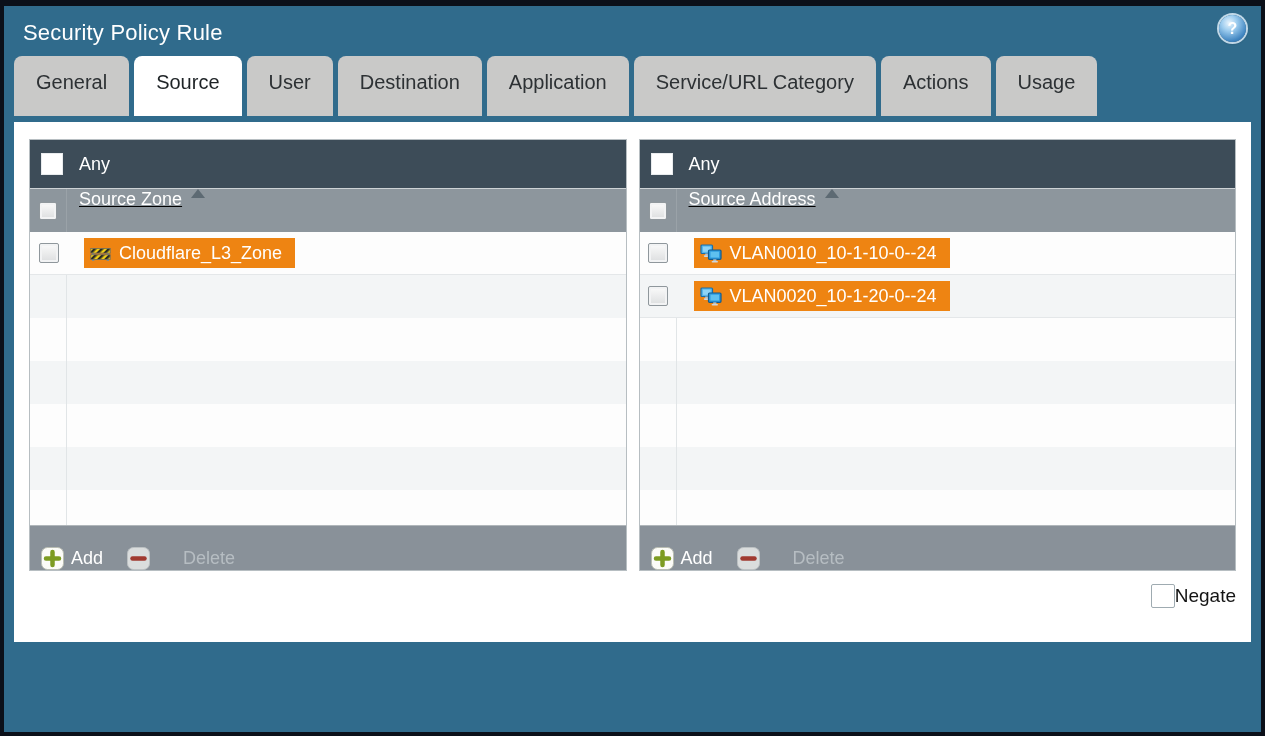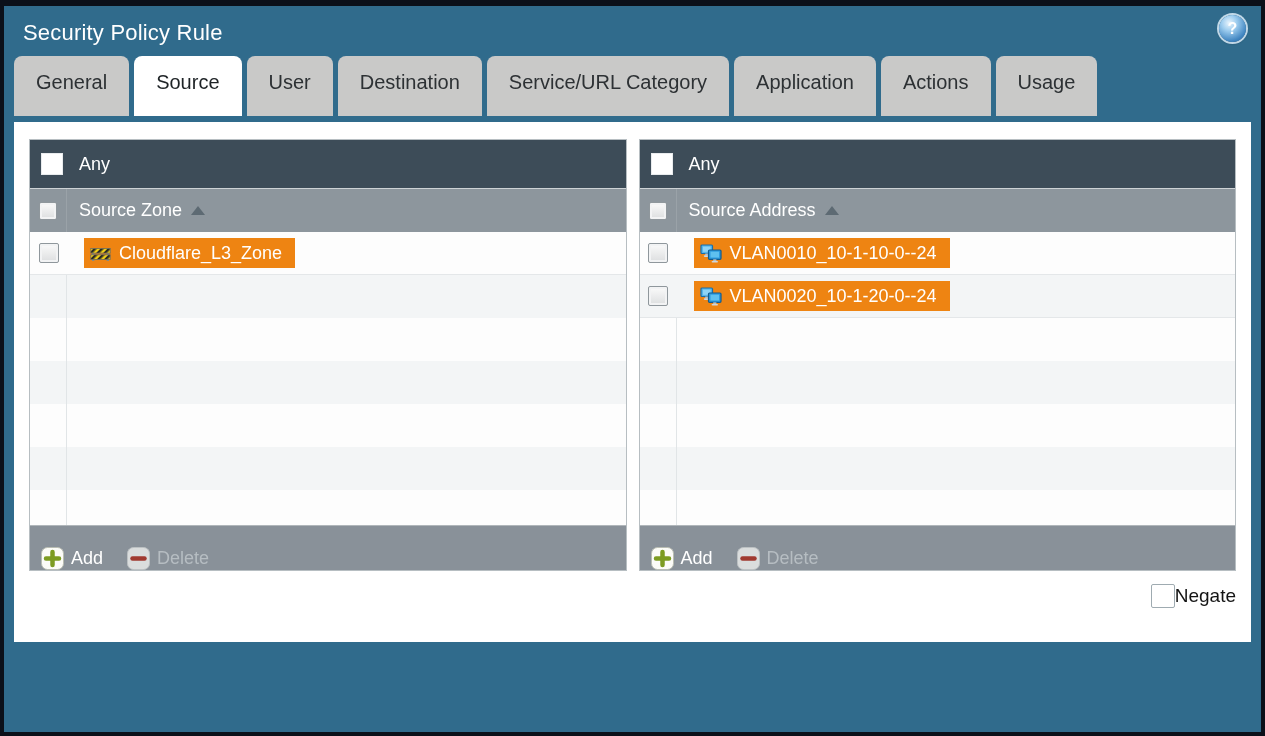--- a/index.html
+++ b/index.html
@@ -42,22 +42,23 @@
     border:1px solid #b7bec2; background:#fff; min-width:0;
   }
   .any-row {
     height:48px; background:var(--dark-row,#3d4c58); display:flex; align-items:center;
     padding-left:11px; flex:none;
   }
   .any-checkbox { width:22px; height:22px; background:#fff; border:1px solid #e8ebed; cursor:pointer; flex:none; }
   .any-label { color:#fff; font-size:18px; margin-left:16px;text-align:center; }
 
   .col-header {
-    height:44px; background:var(--header-gray,#8d969d); display:flex; align-items:center; flex:none;
+    height:44px; background:var(--header-gray,#8d969d); display:flex; flex:none;
     border-top:1px solid #cdd2d5;
+    text-decoration:underline;
   }
   .col-checkbox-cell { width:37px; align-self:stretch; display:flex; align-items:center; justify-content:center;
     border-right:1px solid #9aa2a8; flex:none; }
   .header-checkbox, .row-checkbox {
     width:18px; height:18px; border:1px solid #8f979c; border-radius:2px;
     background:linear-gradient(#fbfbfb,#dcdedf); box-shadow: inset 0 0 0 2px #f2f3f4; cursor:pointer; flex:none;
   }
   .row-checkbox { width:20px; height:20px; }
   .col-header-label { color:#fff; font-size:18px; margin-left:12px; }
   .sort-arrow { width:0; height:0; margin-left:9px; border-left:7px solid transparent;
@@ -80,21 +81,21 @@
   }
   .entry-chip svg { flex:none; display:block; }
 
   .panel-footer {
     height:45px; background:var(--footer-gray,#899199); border-top:1px solid #b0b6ba;
     display:flex; align-items:flex-end; gap:24px; padding-left:11px; flex:none;
   }
   .footer-btn { display:inline-flex; align-items:center; gap:7px; cursor:pointer; background:none; border:none;
     font-family:inherit; }
   .footer-btn .btn-label { font-size:18px; color:#fff; }
-  .footer-btn.disabled .btn-label { color:#b6bdc2; }
+  .footer-btn.disabled .btn-label { color:#b6bdc2;margin-left:26px; }
   .footer-btn svg { display:block; }
 
   
   .negate-row { display:flex; align-items:center; gap:0; margin-top:13px; margin-left:618px;justify-content:flex-end; }
   .negate-checkbox { width:24px; height:24px; background:#fff; border:1px solid #9fabb1; border-radius:2px; cursor:pointer; }
   .negate-label { font-size:19px; color:#141414; }
 
   
   .dialog-footer {
     position:absolute; left:0; right:0; bottom:0; height:96px;
@@ -116,22 +117,22 @@
   <div class="titlebar">
     <div class="title">Security Policy Rule</div>
     <div class="help-icon">?</div>
   </div>
 
   <div class="tab-bar">
       <div class="tab">General</div>
       <div class="tab active">Source</div>
       <div class="tab">User</div>
       <div class="tab">Destination</div>
+      <div class="tab">Application</div>
       <div class="tab">Service/URL Category</div>
-      <div class="tab">Application</div>
       <div class="tab">Actions</div>
       <div class="tab">Usage</div>
     </div>
 
   <div class="content">
     <div class="panels">
   <section class="panel">
     <div class="any-row">
       <div class="any-checkbox"></div>
       <div class="any-label">Any</div>

